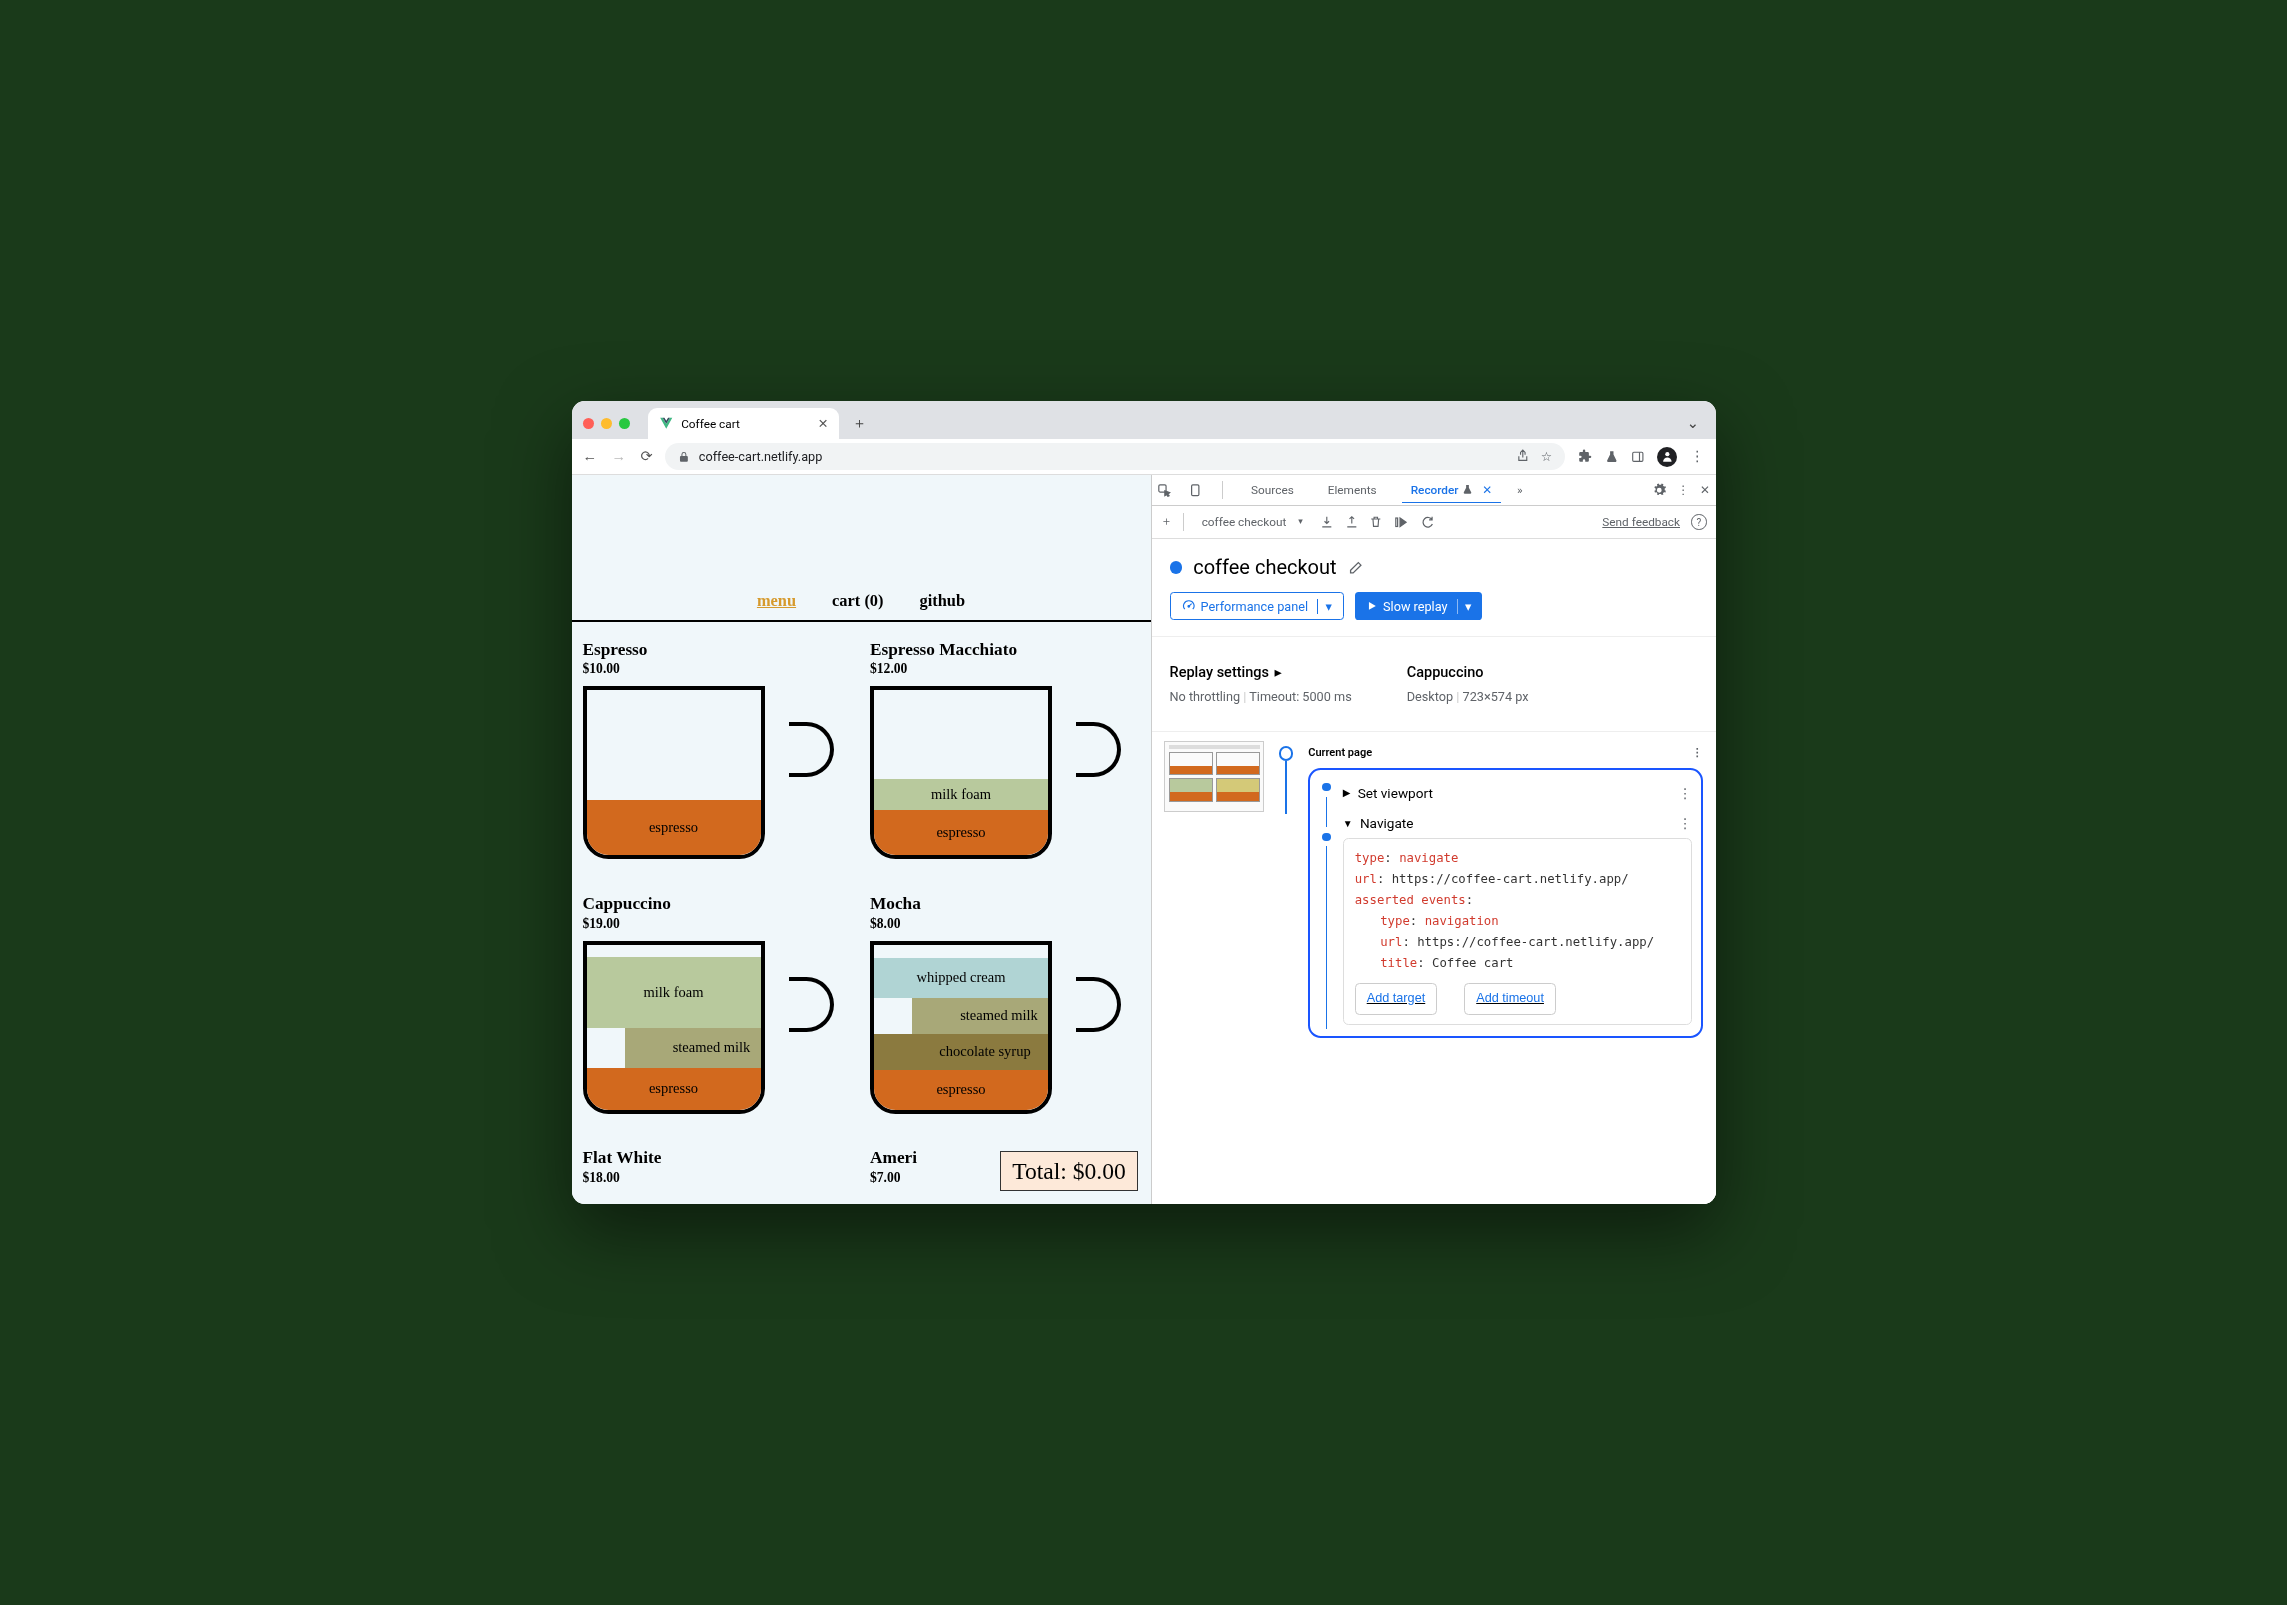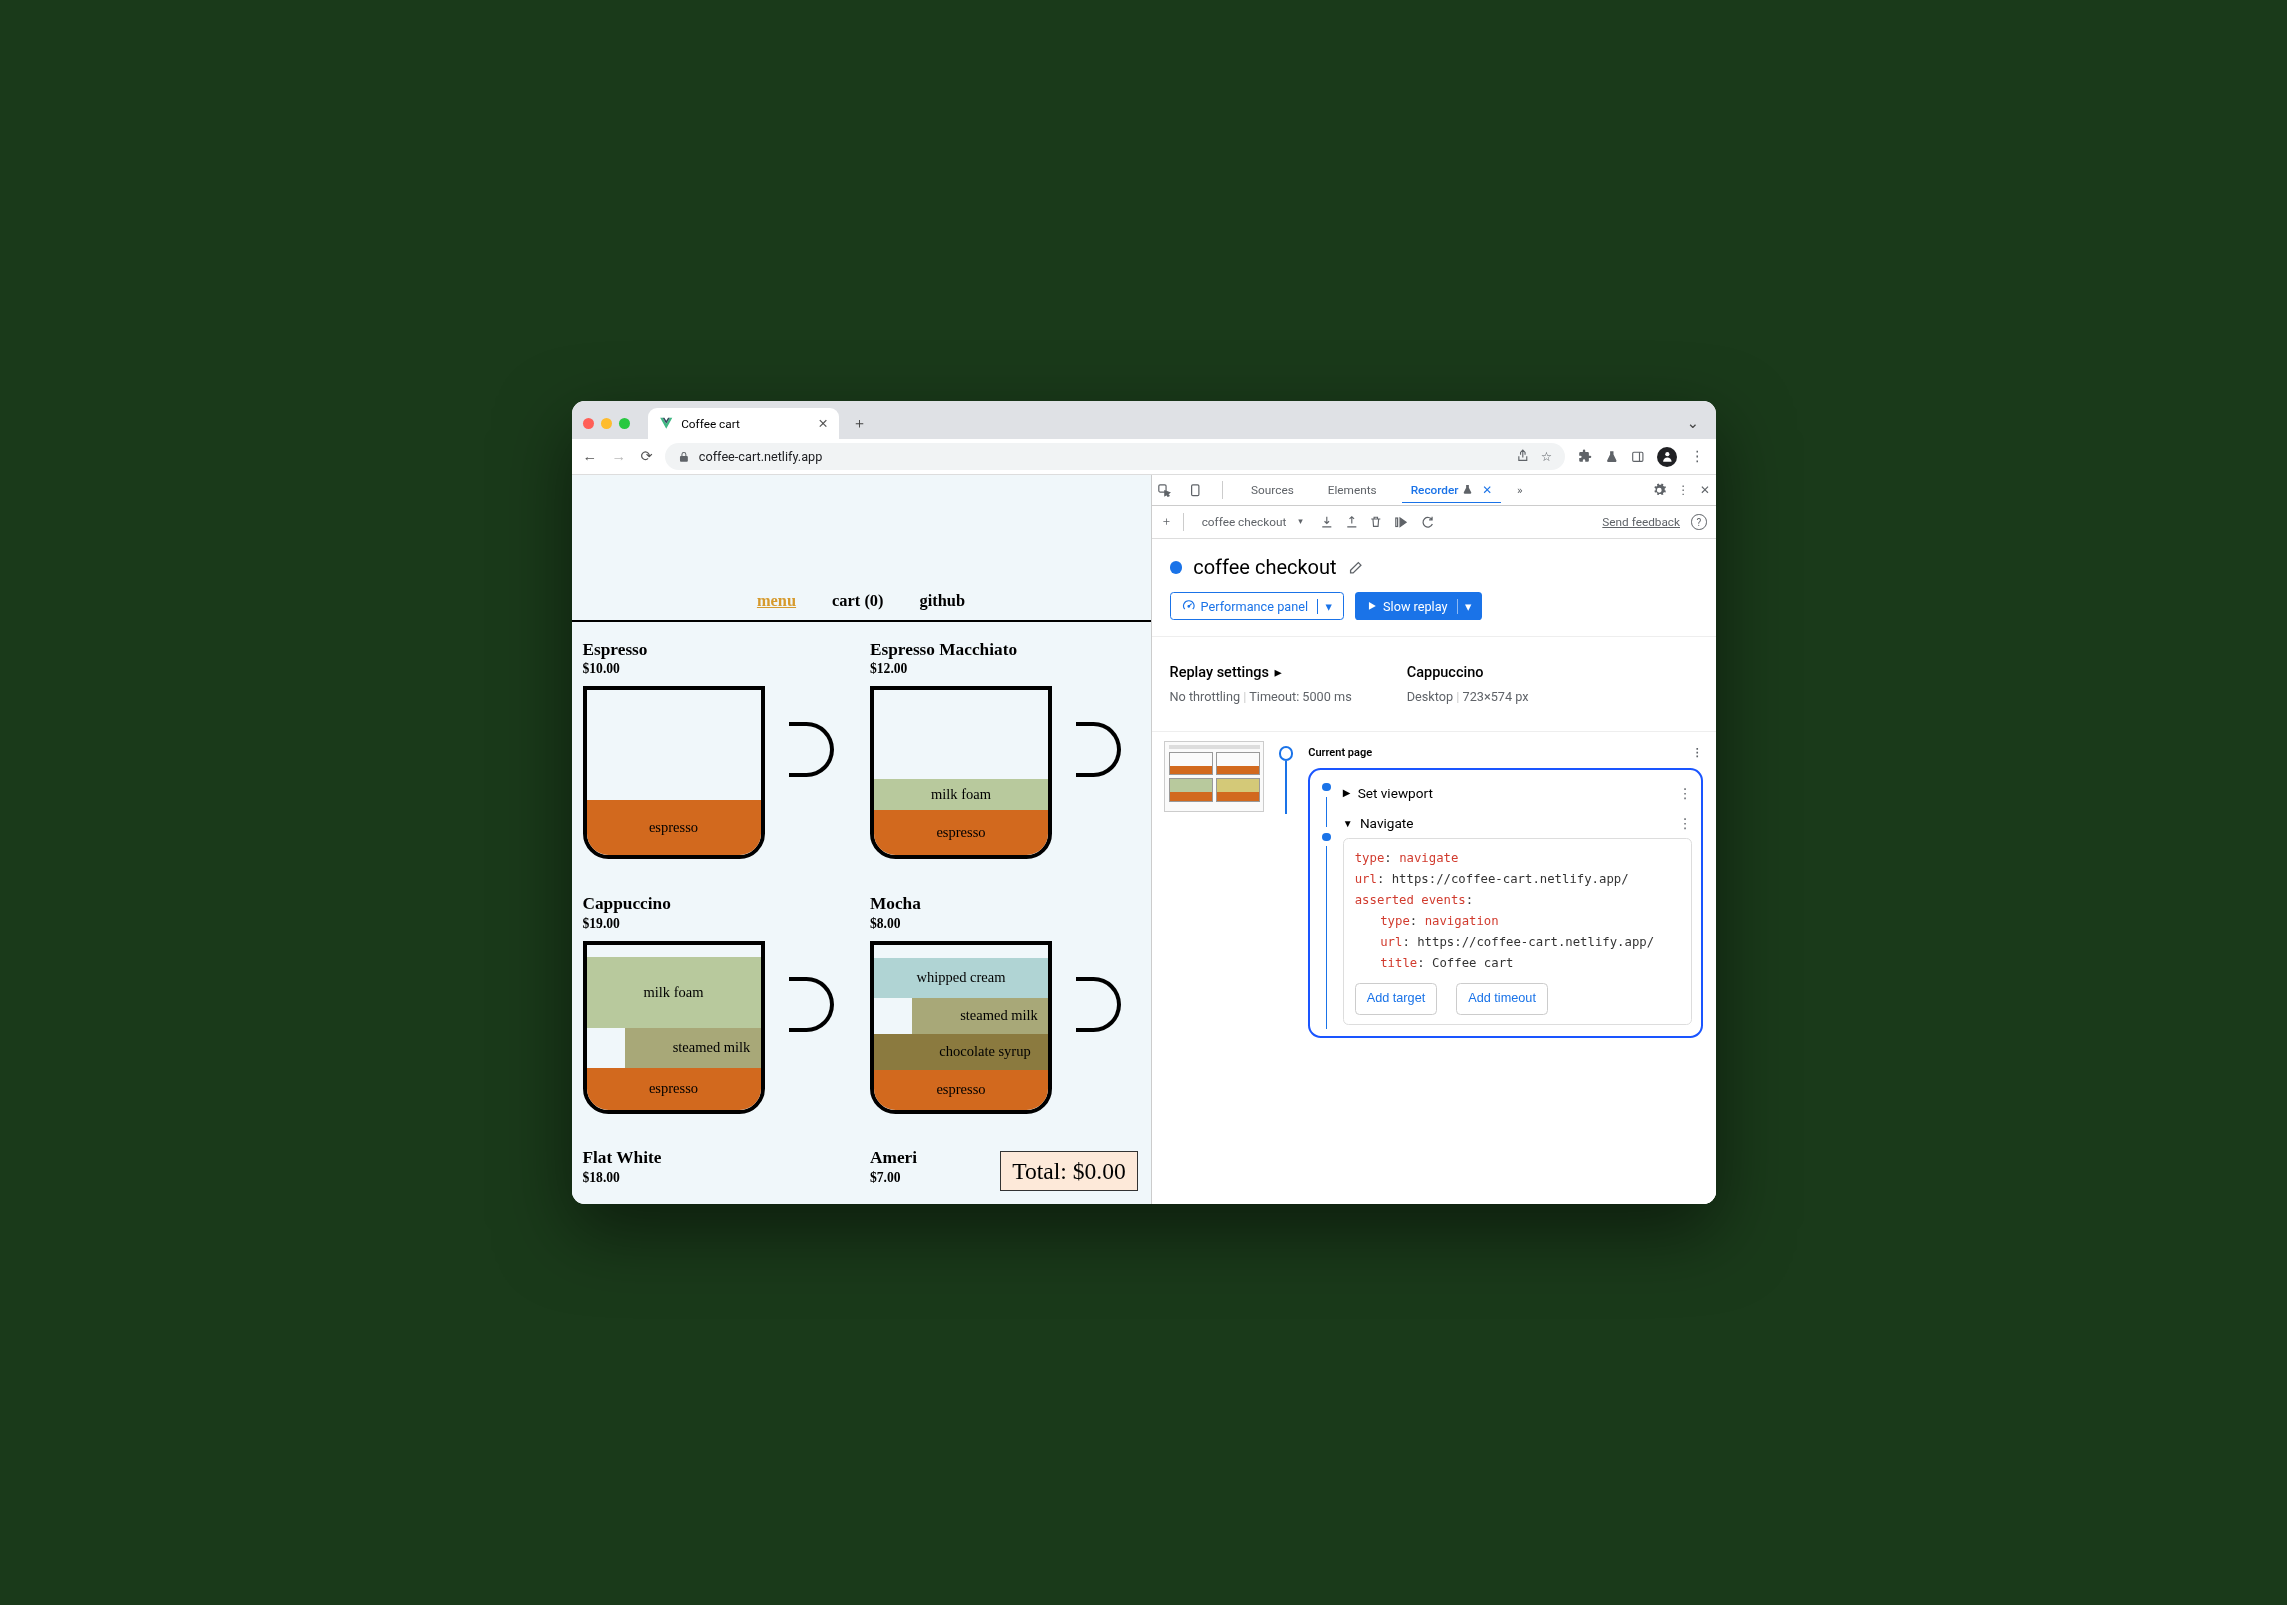--- a/index.html
+++ b/index.html
@@ -138,21 +138,21 @@
 .sb-content{ flex:1;}
 .sb-step{ padding:3.6px 0;}
 .sb-step-head{ display:flex; align-items:center; font-size:13.6px; padding:3.6px 0;}
 .sb-step-head .tri{ margin-right:7.3px; font-size:10px;}
 .sb-step-head .kebab{ margin-left:auto; color:#5f6368;}
 .sb-detail{ border:0.9px solid #ddd; border-radius:5.5px; padding:9px 11px; margin-top:3.6px; font-family:ui-monospace,Menlo,monospace; font-size:12.3px; line-height:1.7;}
 .sb-detail .k{ color:#d13b2e;}
 .sb-detail .v{ color:#d13b2e;}
 .sb-detail .s{ color:#333;}
 .sb-detail .indent{ padding-left:25.5px;}
-.chip-row{ display:flex; gap:19px; margin-top:9px;}
+.chip-row{ display:flex; gap:27px; margin-top:9px;text-decoration:underline;}
 .chip{ border:0.9px solid #ccc; border-radius:4.5px; padding:4.5px 11px; color:#1a73e8; font-size:12.7px; font-family:-apple-system,sans-serif;}
 svg{display:block;}
 </style>
 </head>
 <body>
 
 <div class="window">
 
   <div class="chrome-top">
     <div class="tab-strip">

